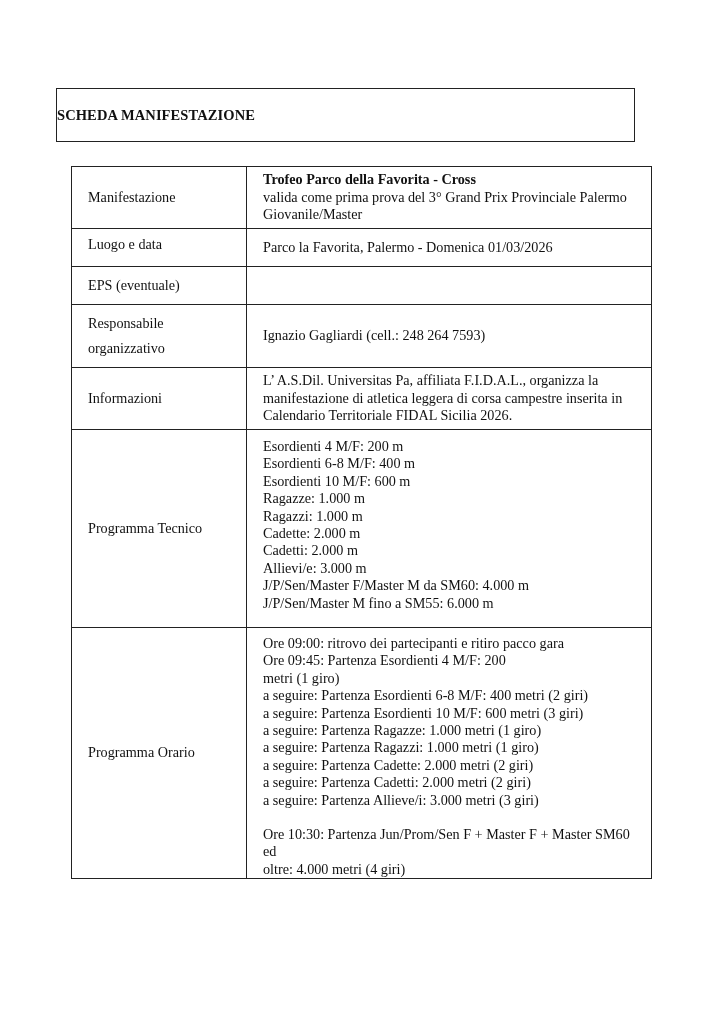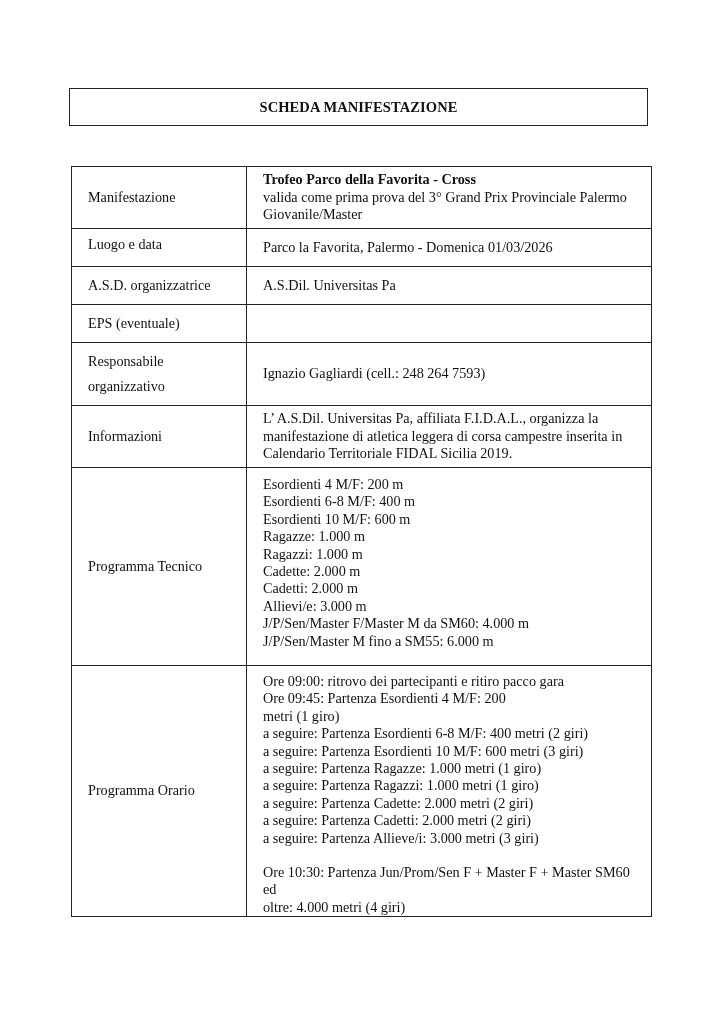--- a/index.html
+++ b/index.html
@@ -1,17 +1,17 @@
 <!DOCTYPE html>
 <html><head>
 <meta charset="utf-8">
 <style>
   html, body { margin:0; padding:0; background:#ffffff; }
   body { width:725px; height:1024px; position:relative; font-family:"Liberation Serif", serif; color:#111; font-size:14.2px; }
-  .title-box { position:absolute; left:69px; top:88px; width:579px; height:38px; border:1.3px solid #222; box-sizing:border-box; display:flex; align-items:center; justify-content:center; }
+  .title-box { position:absolute; left:56px; top:88px; width:579px; height:54px; border:1.3px solid #222; box-sizing:border-box; display:flex; align-items:center; }
   .title-box span { font-weight:bold; font-size:14.5px; letter-spacing:0.1px; }
   table.sheet { position:absolute; left:71px; top:166px; width:581px; border-collapse:collapse; table-layout:fixed; }
   table.sheet td { border:1.3px solid #222; vertical-align:middle; padding:0 16px; line-height:17.4px; }
   td.lbl { width:142px; }
   td.val { }
   .r1 { height:62px; }
   .r2, .r3, .r4, .r5 { height:38px; }
   .r2 td.lbl, .r4 td.lbl { vertical-align:top; padding-top:7px; }
   .r6 { height:63px; }
   .r6 td.lbl span.line { display:block; line-height:25px; }
@@ -38,41 +38,37 @@
     <td class="val">
       <span class="line bold">Trofeo Parco della Favorita - Cross</span>
       <span class="line">valida come prima prova del 3° Grand Prix Provinciale Palermo</span>
       <span class="line">Giovanile/Master</span>
     </td>
   </tr>
   <tr class="r2">
     <td class="lbl">Luogo e data</td>
     <td class="val">Parco la Favorita, Palermo - Domenica 01/03/2026</td>
   </tr>
-  <tr class="r3">
-    <td class="lbl">A.S.D. organizzatrice</td>
-    <td class="val">A.S.Dil. Universitas Pa</td>
-  </tr>
   <tr class="r5">
     <td class="lbl">EPS (eventuale)</td>
     <td class="val"></td>
   </tr>
   <tr class="r6">
     <td class="lbl">
       <span class="line">Responsabile</span>
       <span class="line">organizzativo</span>
     </td>
     <td class="val">Ignazio Gagliardi (cell.: 248 264 7593)</td>
   </tr>
   <tr class="r7">
     <td class="lbl">Informazioni</td>
     <td class="val">
       <span class="line">L’ A.S.Dil. Universitas Pa, affiliata F.I.D.A.L., organizza la</span>
       <span class="line">manifestazione di atletica leggera di corsa campestre inserita in</span>
-      <span class="line">Calendario Territoriale FIDAL Sicilia 2019.</span>
+      <span class="line">Calendario Territoriale FIDAL Sicilia 2026.</span>
     </td>
   </tr>
   <tr class="r8">
     <td class="lbl">Programma Tecnico</td>
     <td class="val">
       <span class="line">Esordienti 4 M/F: 200 m</span>
       <span class="line">Esordienti 6-8 M/F: 400 m</span>
       <span class="line">Esordienti 10 M/F: 600 m</span>
       <span class="line">Ragazze: 1.000 m</span>
       <span class="line">Ragazzi: 1.000 m</span>

